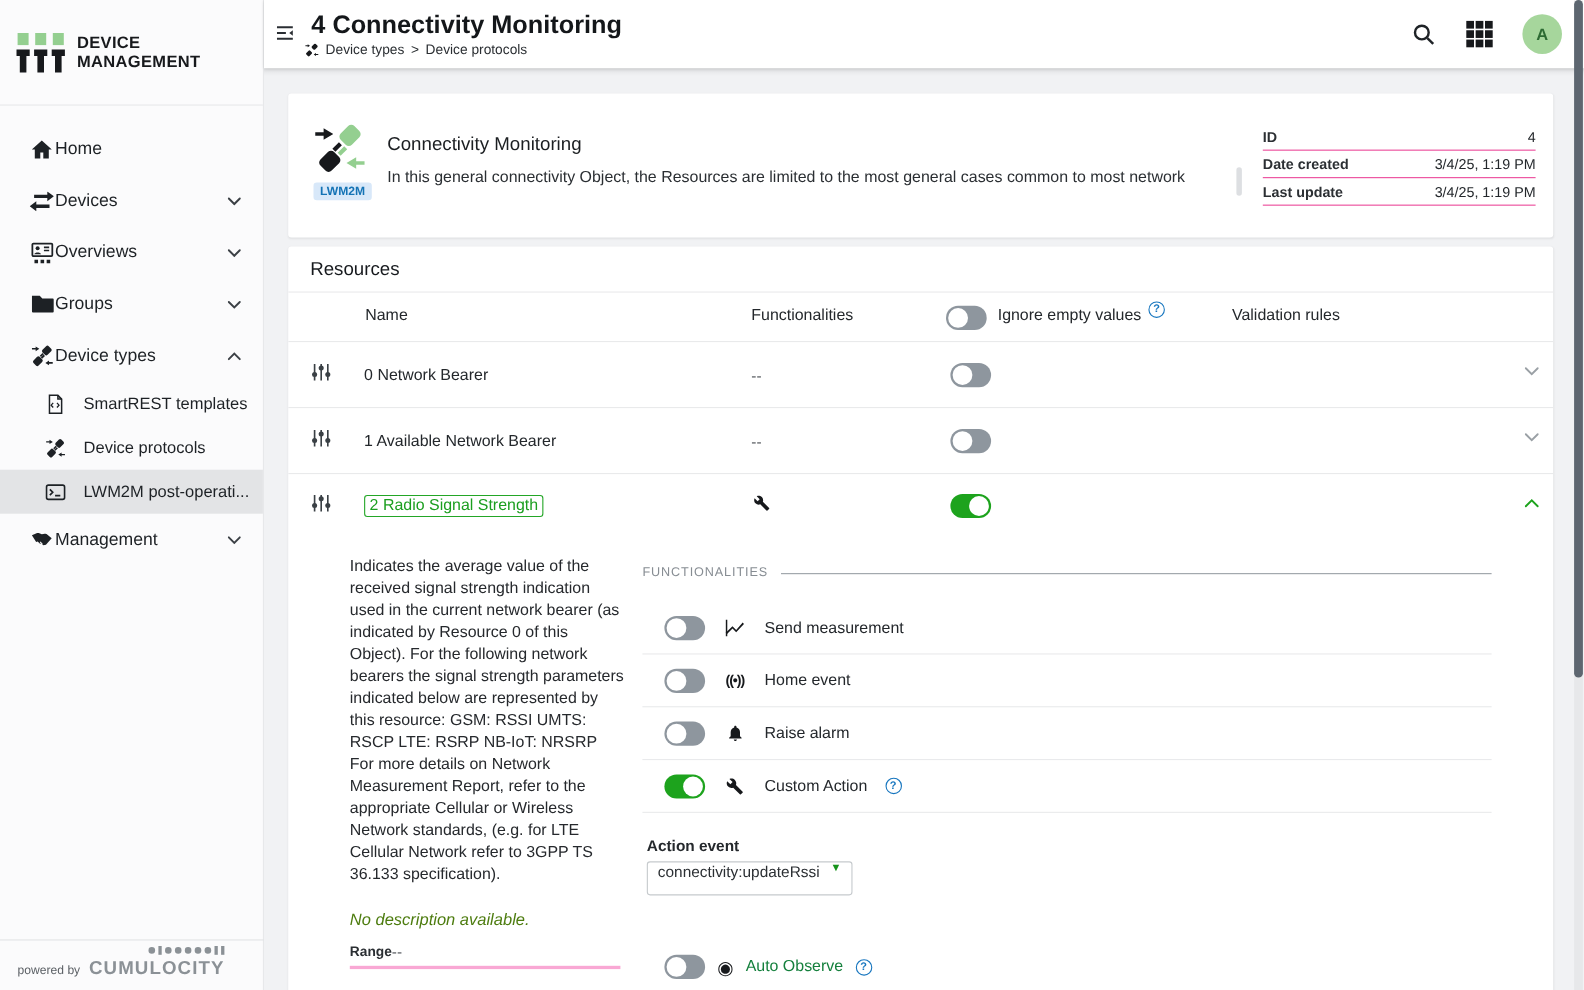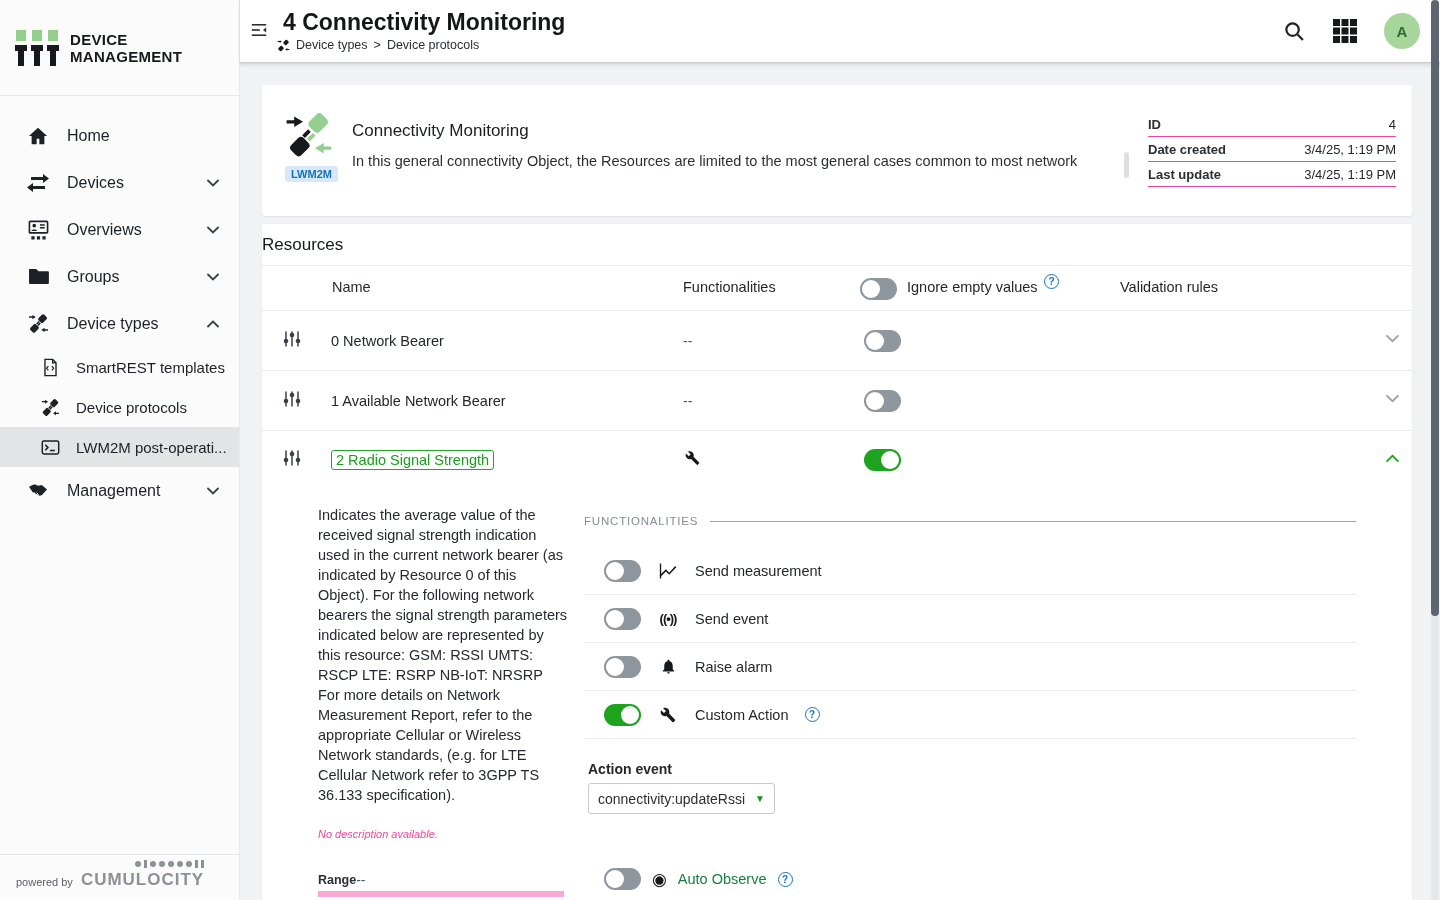--- a/index.html
+++ b/index.html
@@ -8,21 +8,21 @@
   #app { position: relative; width: 1440px; height: 900px; text-decoration: underline; }
 
   
   .sidebar { position: absolute; left: 0; top: 0; width: 240px; height: 900px;
     background: #fbfbfc; border-right: 1px solid #e7e8ea; z-index: 5; }
   .logo-block { height: 96px; border-bottom: 1px solid #e7e8ea;
     display: flex; align-items: center; padding: 0 14px; gap: 10px; }
   .logo-text { font-weight: bold; font-size: 15px; line-height: 17px; letter-spacing: .3px; color: #17191c; }
   .nav { padding-top: 16px; }
   .nav-item { height: 47px; display: flex; align-items: center; padding: 0 20px 0 26px;
-    gap: 17px; font-size: 16px; cursor: pointer; color: #1d2125; }
+    font-size: 16px; cursor: pointer; color: #1d2125; }
   .nav-item .nico { width: 24px; display: flex; justify-content: center; color: #1d2125; }
   .nav-chevron { margin-left: auto; color: #3c4146; display: flex; }
   .sub-item { height: 40px; display: flex; align-items: center; padding: 0 12px 0 40px;
     gap: 16px; font-size: 15px; cursor: pointer; }
   .sub-item .nico { width: 20px; display: flex; justify-content: center; color: #1d2125; }
   .sub-item.active { background: #e3e4e6; }
   .sidebar-footer { position: absolute; left: 0; bottom: 0; width: 240px; height: 46px;
     border-top: 1px solid #e1e3e5; display: flex; align-items: flex-end; gap: 8px; padding: 6px 16px 10px; }
   .powered { font-size: 11px; color: #5a5f64; padding-bottom: 2px; }
   .cumu { display: flex; flex-direction: column; align-items: flex-end; gap: 2px; }
@@ -64,21 +64,21 @@
   .card-mini-scroll { position: absolute; left: 862px; top: 67px; width: 5px; height: 26px;
     background: #dddfe2; border-radius: 3px; }
   .meta-block { position: absolute; left: 886px; top: 27px; width: 248px; }
   .meta-row { display: flex; justify-content: space-between; align-items: center;
     height: 25px; border-bottom: 1px solid #ec4899; font-size: 13px; }
   .meta-row .ml { font-weight: bold; color: #2b2f33; }
   .meta-row .mv { color: #24282c; }
 
   
   .res-panel { left: 22px; top: 162px; width: 1150px; height: 676px; overflow: hidden; border-radius: 3px 3px 0 0; }
-  .res-title-row { height: 42px; border-bottom: 1px solid #e9eaeb; display: flex; align-items: center; padding: 0 0; }
+  .res-title-row { height: 42px; border-bottom: 1px solid #e9eaeb; display: flex; align-items: center; padding: 0 20px; }
   .res-title { font-size: 17px; color: #16191d; }
   .col-header { position: relative; height: 45px; border-bottom: 1px solid #e9eaeb; font-size: 14.5px; font-weight: 500; color: #24282c; }
   .ch-name { position: absolute; left: 70px; top: 13px; }
   .ch-func { position: absolute; left: 421px; top: 13px; }
   .ch-toggle { position: absolute; left: 598px; top: 12px; }
   .ch-ignore { position: absolute; left: 645px; top: 13px; font-weight: 400; }
   .ch-help { position: absolute; left: 782px; top: 8px; }
   .ch-valid { position: absolute; left: 858px; top: 13px; }
 
   .res-row { position: relative; border-bottom: 1px solid #e9eaeb; cursor: pointer; }
@@ -100,39 +100,39 @@
     border-radius: 50%; background: #fff; }
   .tgl.on { background: #1da31d; }
   .tgl.on::after { left: 17px; }
 
   .help { display: inline-flex; align-items: center; justify-content: center; width: 15px; height: 15px;
     border: 1.5px solid #1776bf; border-radius: 50%; color: #1776bf; font-size: 10px; font-weight: bold; cursor: pointer; }
 
   
   .desc-block { position: absolute; left: 56px; top: 281px; width: 250px;
     font-size: 14.5px; line-height: 20px; color: #26292d; }
-  .no-desc { position: absolute; left: 56px; top: 604px; font-style: italic; color: #ec4899; font-size: 11px; }
-  .range-row { position: absolute; left: 56px; top: 644px; width: 246px; height: 29px;
-    display: flex; justify-content: flex-start; align-items: center; border-bottom: 6px solid #f9a8d4; }
+  .no-desc { position: absolute; left: 56px; top: 604px; font-style: italic; color: #4d7c0f; font-size: 15px; }
+  .range-row { position: absolute; left: 56px; top: 628px; width: 246px; height: 29px;
+    display: flex; justify-content: flex-start; align-items: center; border-bottom: 3px solid #f9a8d4; }
   .range-label { font-weight: bold; font-size: 12.5px; color: #2b2f33; }
   .range-value { font-size: 14px; color: #55595e; padding-right: 8px; }
 
   .func-block { position: absolute; left: 322px; top: 290px; width: 772px; }
   .func-label-row { display: flex; align-items: center; gap: 12px; height: 14px; }
   .func-label { font-size: 11.5px; letter-spacing: .8px; color: #878d93; white-space: nowrap; }
   .func-rule { flex: 1; height: 1px; background: #9aa0a6; }
   .func-rows { margin-top: 19px; }
   .func-row { height: 48px; display: flex; align-items: center; gap: 16px;
     padding-left: 20px; border-bottom: 1px solid #e9eaec; }
   .func-row .ficon { width: 22px; display: flex; justify-content: center; color: #17191c; }
   .func-row .flabel { font-size: 14.5px; color: #24282c; }
   .broadcast-glyph { font-size: 13px; font-weight: bold; letter-spacing: -1px; color: #17191c; }
   .action-label { margin-top: 22px; margin-left: 4px; font-size: 14px; font-weight: bold; color: #24282c; }
   .action-select { margin-top: 6px; margin-left: 4px; width: 187px; height: 31px; background: #fff;
-    border: 1px solid #c6cacd; border-radius: 3px; display: flex; align-items: center;
+    border: 1px solid #c6cacd; border-radius: 3px; display: flex; align-items: flex-start;
     justify-content: space-between; padding: 0 9px; font-size: 14px; color: #2b2f33; cursor: pointer; }
   .caret { color: #16931b; font-size: 10px; }
   .auto-observe { position: absolute; left: 342px; top: 644px; display: flex; align-items: center; gap: 11px; }
   .observe-glyph { font-size: 17px; color: #17191c; line-height: 1; }
   .ao-label { font-size: 14.5px; color: #15803d; }
 
   
   .page-scrollbar { position: absolute; top: 0; right: 1px; width: 8px; height: 900px; z-index: 50;
     background: rgba(0,0,0,.04); }
   .page-scroll-thumb { position: absolute; top: 0; left: 0; width: 8px; height: 616px;
@@ -488,21 +488,21 @@
               <svg width="20" height="20" viewBox="0 0 24 24" fill="currentColor">
                   <path d="M3.5 18.5l6-6 4 4L22 7.4 20.6 6l-7.1 8-4-4L2 17.1z"></path>
                   <path d="M3 3v18" stroke="currentColor" stroke-width="1.6"></path>
                 </svg>
             </span>
             <span class="flabel">Send measurement</span>
           </div>
           <div class="func-row">
             <span class="tgl"></span>
             <span class="ficon broadcast-glyph">((•))</span>
-            <span class="flabel">Send event</span>
+            <span class="flabel">Home event</span>
           </div>
           <div class="func-row">
             <span class="tgl"></span>
             <span class="ficon">
               <svg width="17" height="17" viewBox="0 0 24 24" fill="currentColor">
                   <path d="M12 22c1.1 0 2-.9 2-2h-4c0 1.1.9 2 2 2zm6-6v-5c0-3.1-1.6-5.6-4.5-6.3V4c0-.8-.7-1.5-1.5-1.5S10.5 3.2 10.5 4v.7C7.6 5.4 6 7.9 6 11v5l-2 2v1h16v-1l-2-2z"></path>
                 </svg>
             </span>
             <span class="flabel">Raise alarm</span>
           </div>

